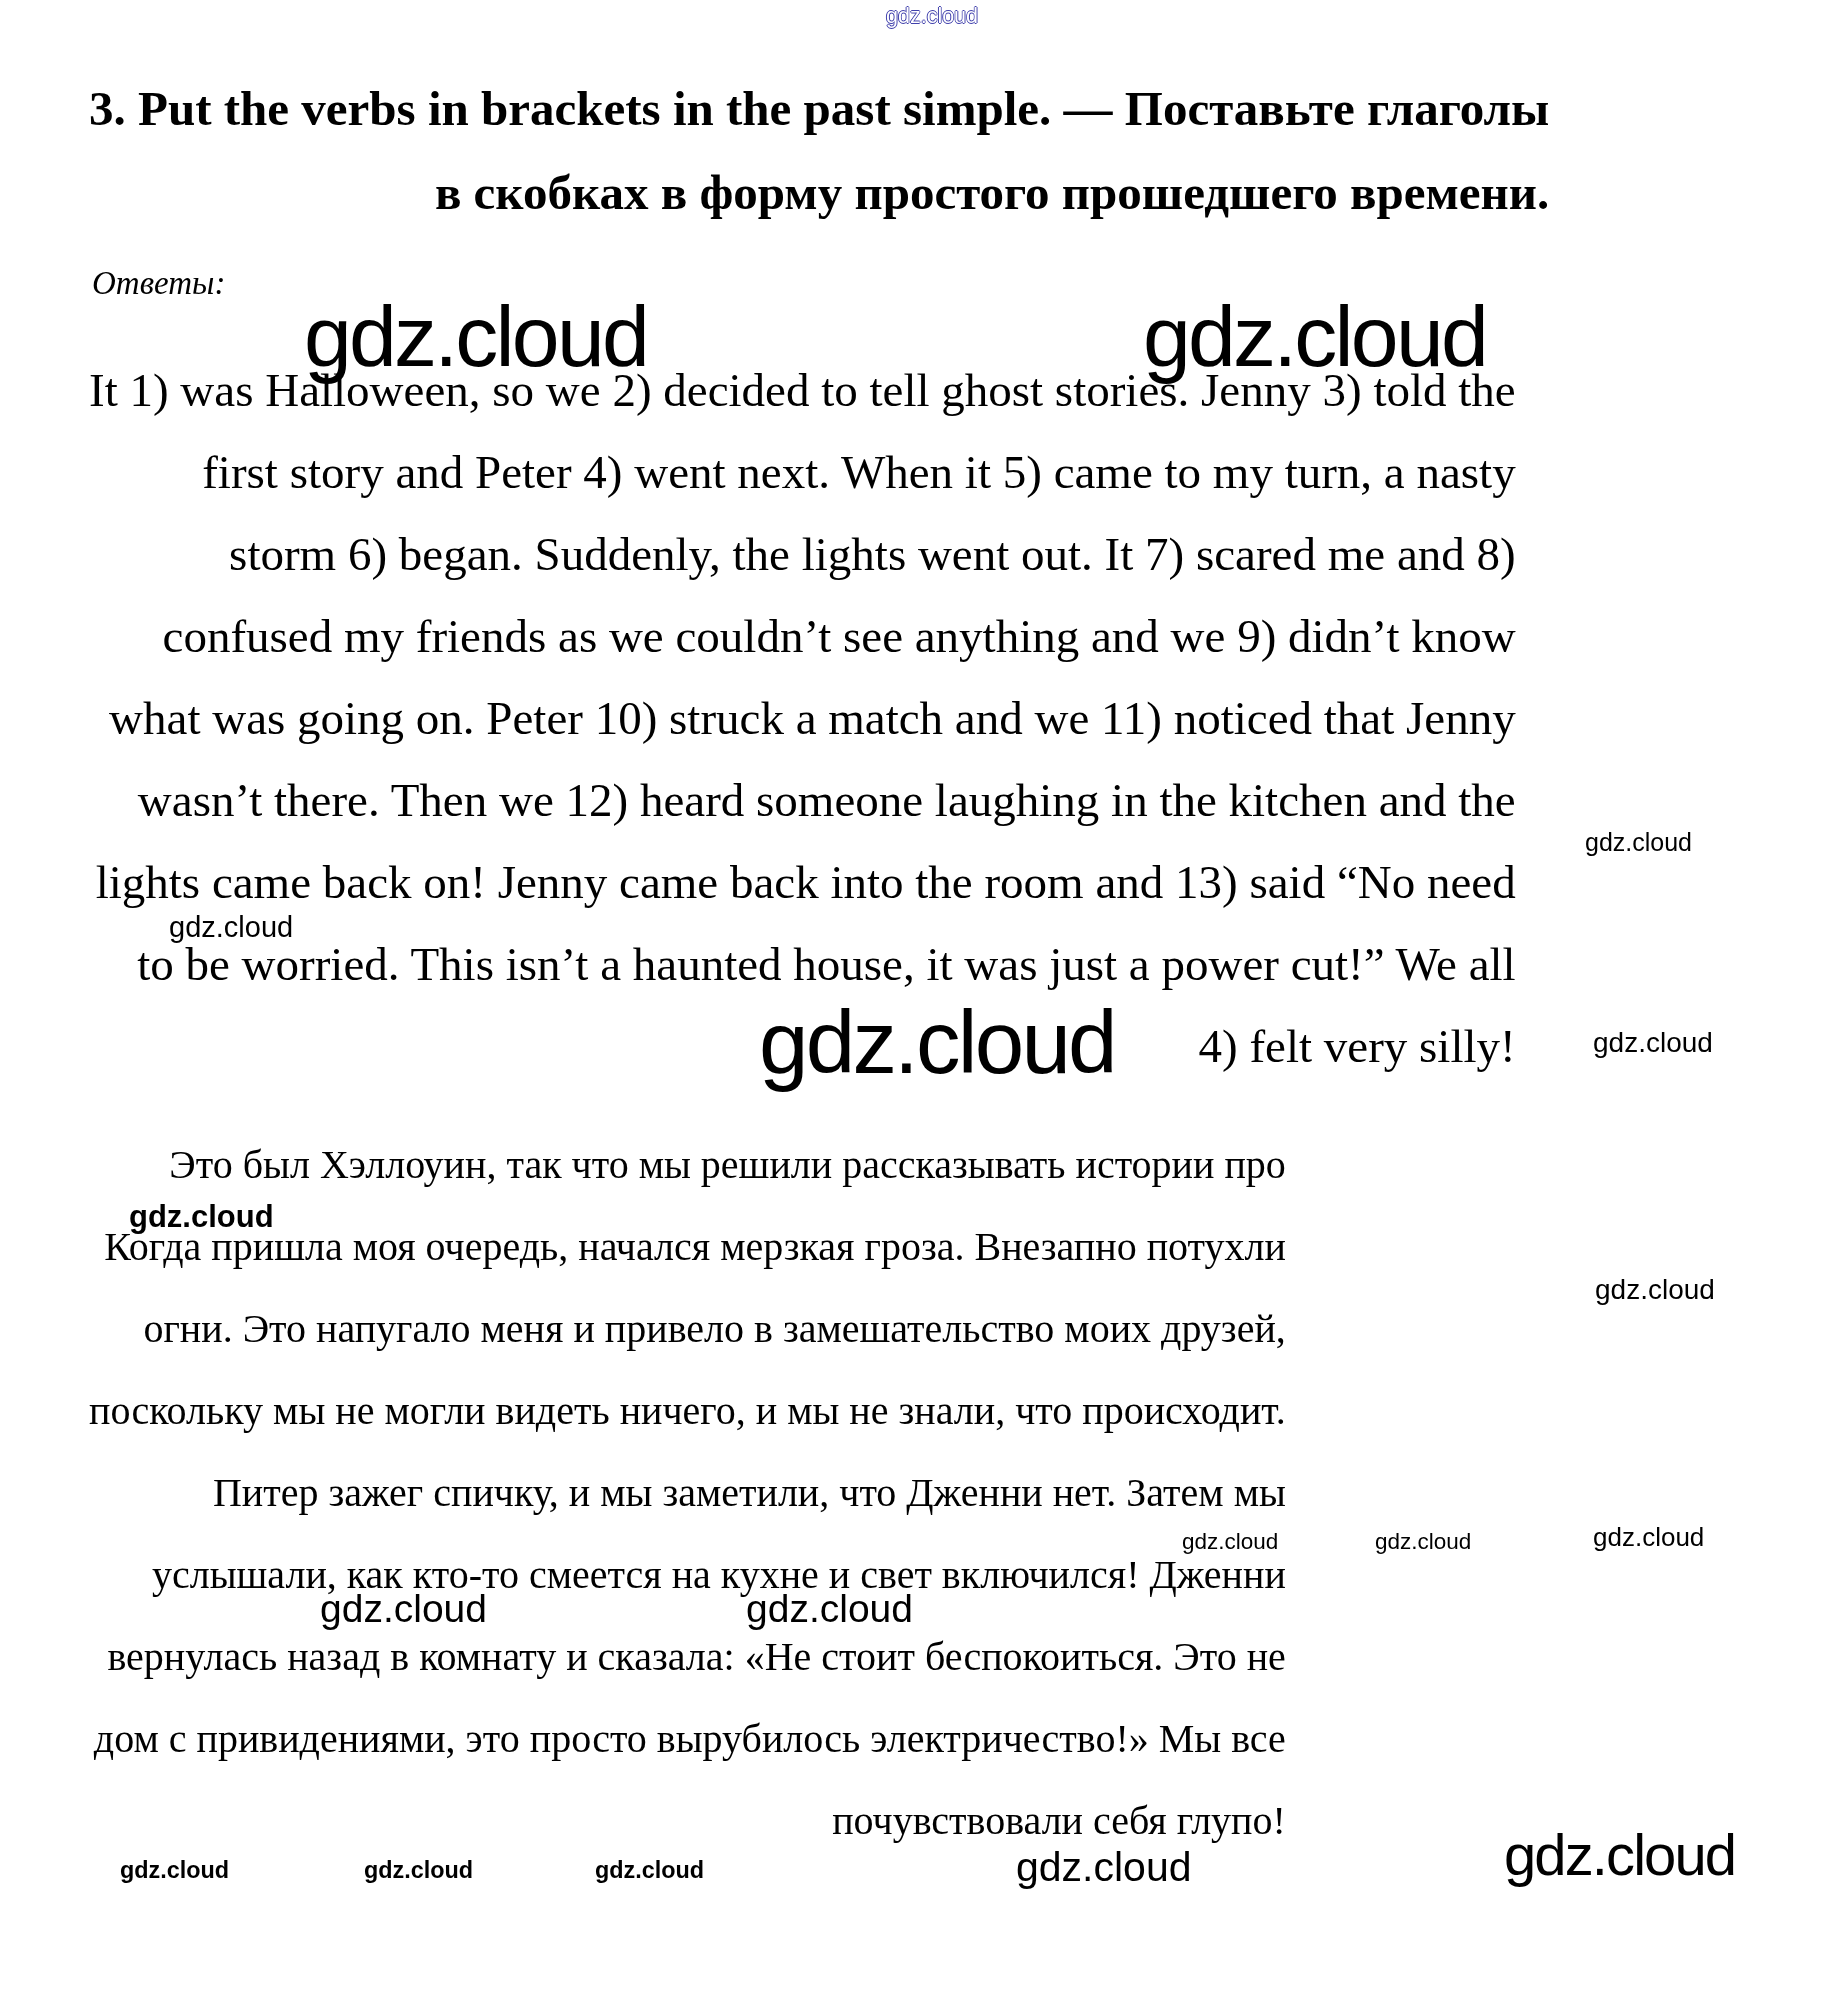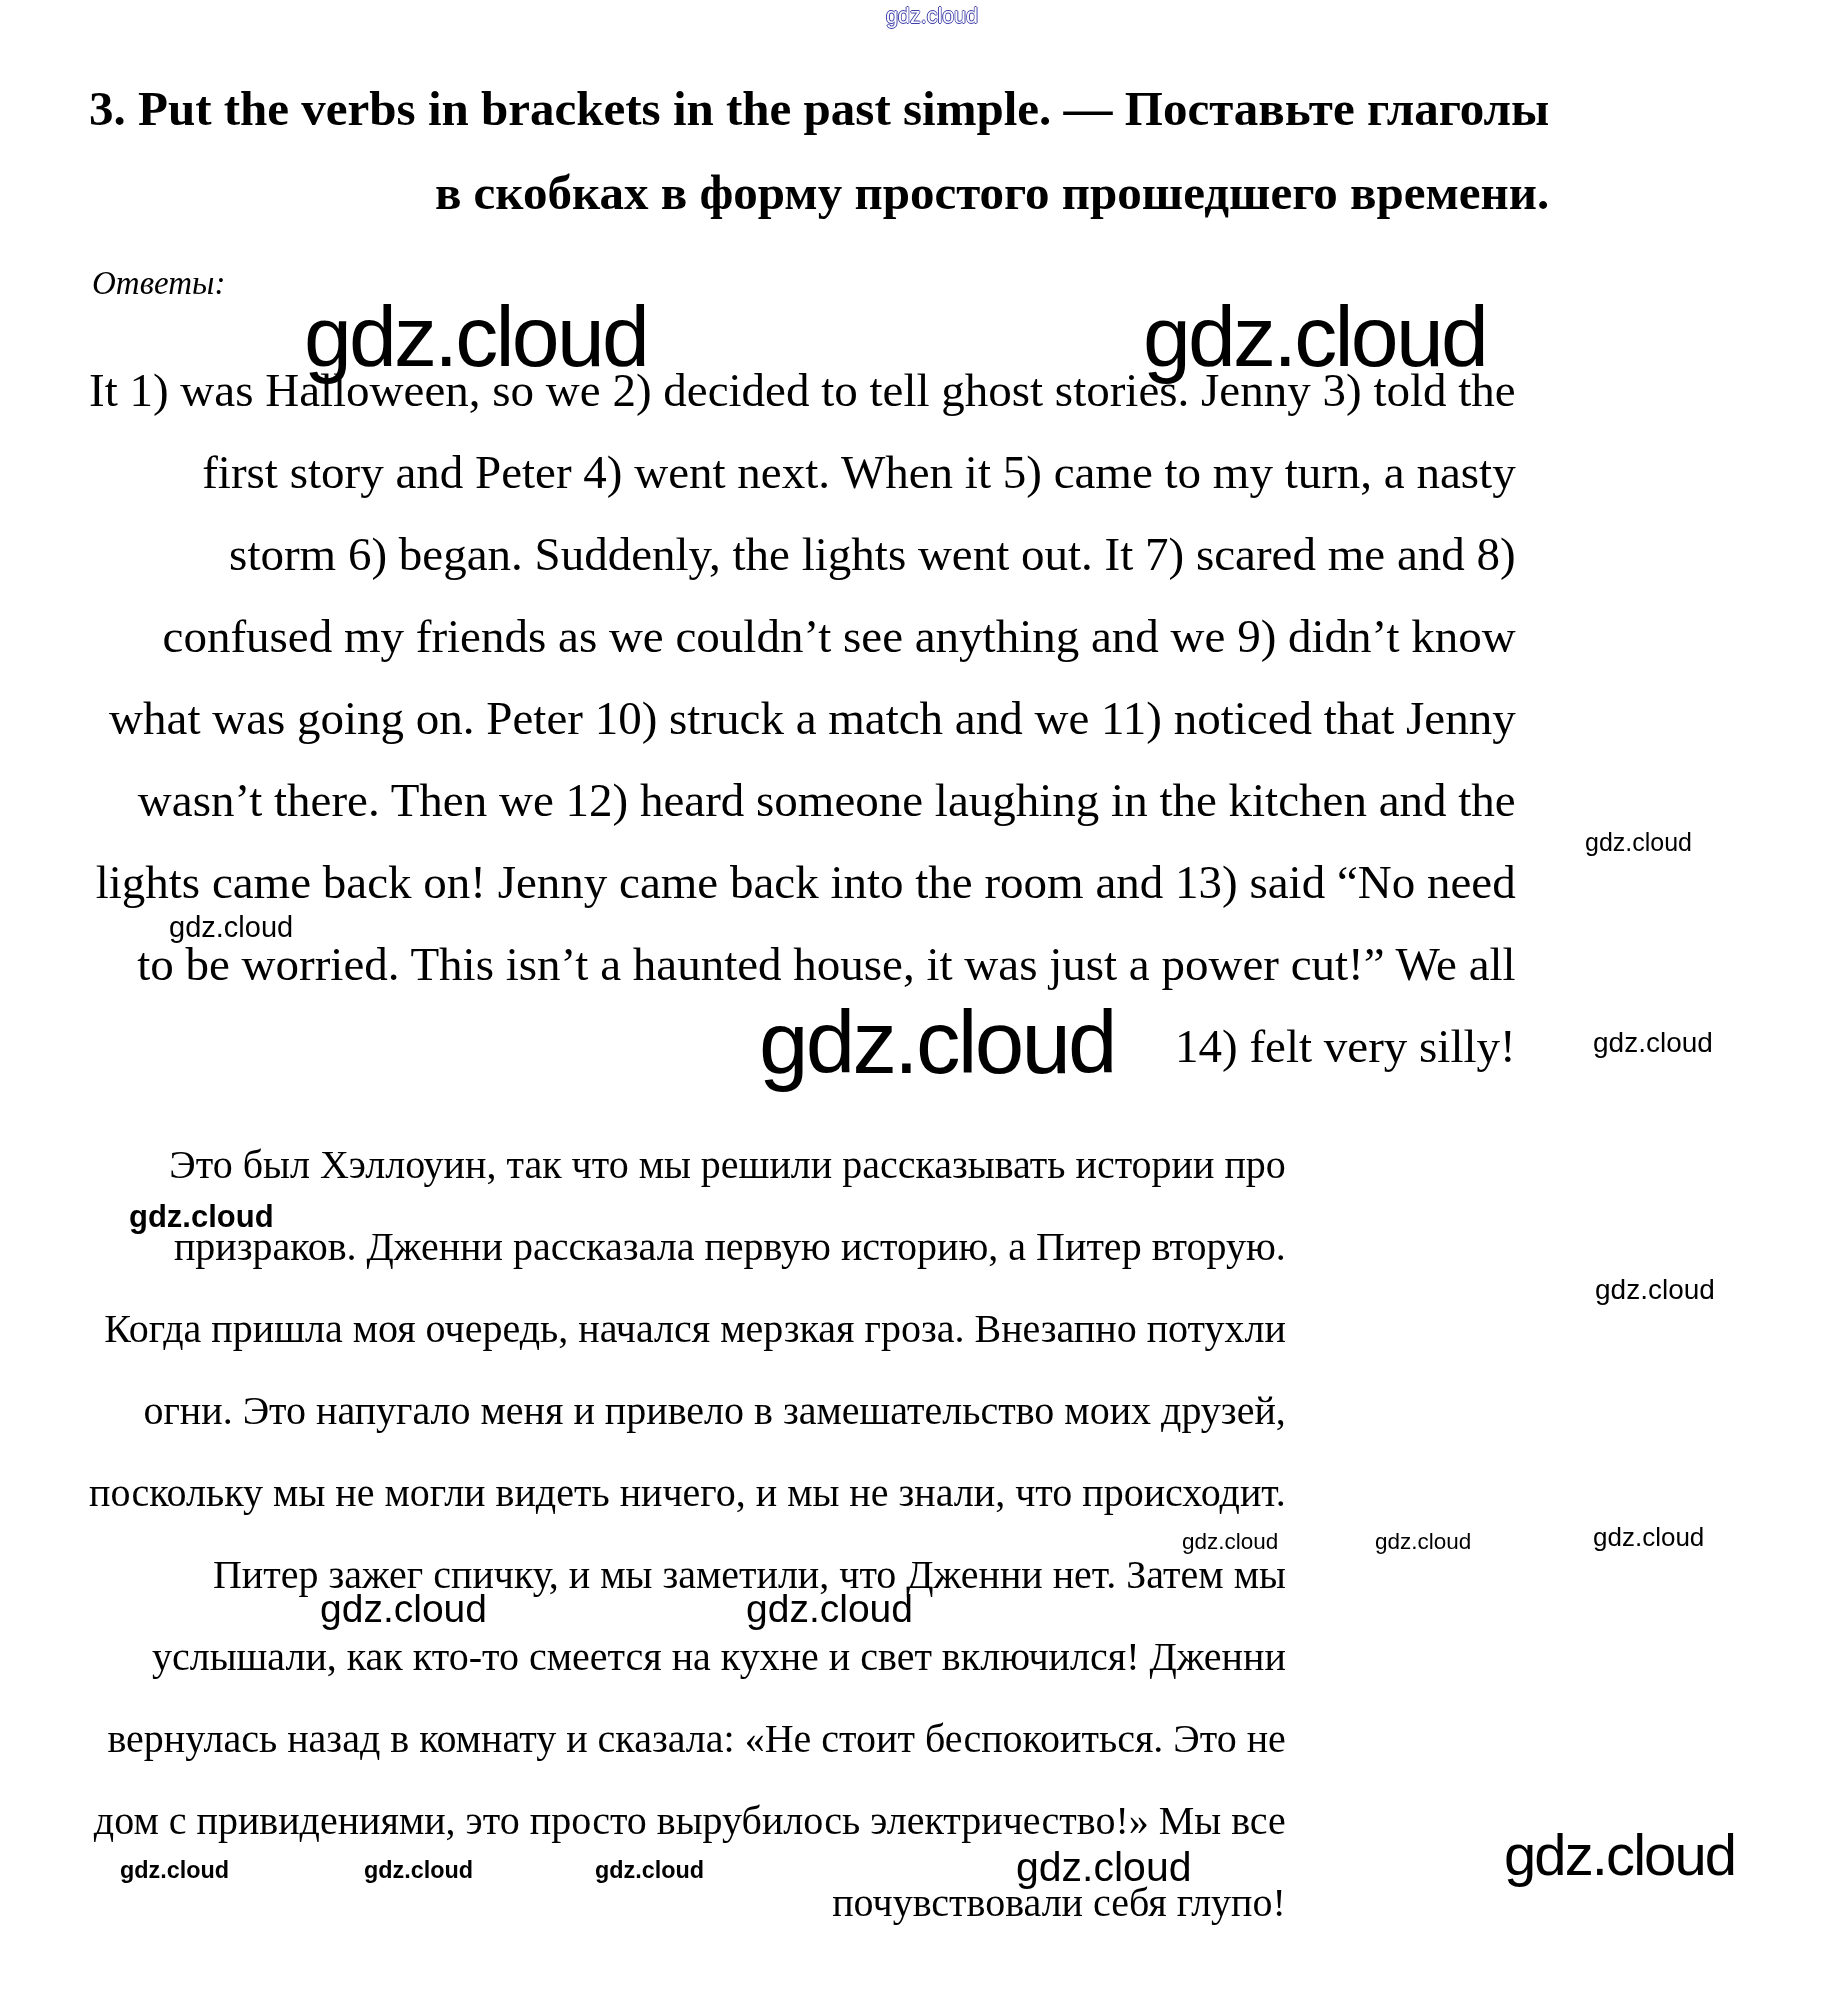--- a/index.html
+++ b/index.html
@@ -87,26 +87,25 @@
 
   <div class="block eng">
     <div class="line">It 1) was Halloween, so we 2) decided to tell ghost stories. Jenny 3) told the</div>
     <div class="line">first story and Peter 4) went next. When it 5) came to my turn, a nasty</div>
     <div class="line">storm 6) began. Suddenly, the lights went out. It 7) scared me and 8)</div>
     <div class="line">confused my friends as we couldn’t see anything and we 9) didn’t know</div>
     <div class="line">what was going on. Peter 10) struck a match and we 11) noticed that Jenny</div>
     <div class="line">wasn’t there. Then we 12) heard someone laughing in the kitchen and the</div>
     <div class="line">lights came back on! Jenny came back into the room and 13) said “No need</div>
     <div class="line">to be worried. This isn’t a haunted house, it was just a power cut!” We all</div>
-    <div class="line">14) felt very silly!</div>
+    <div class="line">4) felt very silly!</div>
   </div>
 
   <div class="block rus">
     <div class="line">Это был Хэллоуин, так что мы решили рассказывать истории про</div>
-    <div class="line">призраков. Дженни рассказала первую историю, а Питер вторую.</div>
     <div class="line">Когда пришла моя очередь, начался мерзкая гроза. Внезапно потухли</div>
     <div class="line">огни. Это напугало меня и привело в замешательство моих друзей,</div>
     <div class="line">поскольку мы не могли видеть ничего, и мы не знали, что происходит.</div>
     <div class="line">Питер зажег спичку, и мы заметили, что Дженни нет. Затем мы</div>
     <div class="line">услышали, как кто-то смеется на кухне и свет включился! Дженни</div>
     <div class="line">вернулась назад в комнату и сказала: «Не стоит беспокоиться. Это не</div>
     <div class="line">дом с привидениями, это просто вырубилось электричество!» Мы все</div>
     <div class="line">почувствовали себя глупо!</div>
   </div>
 

